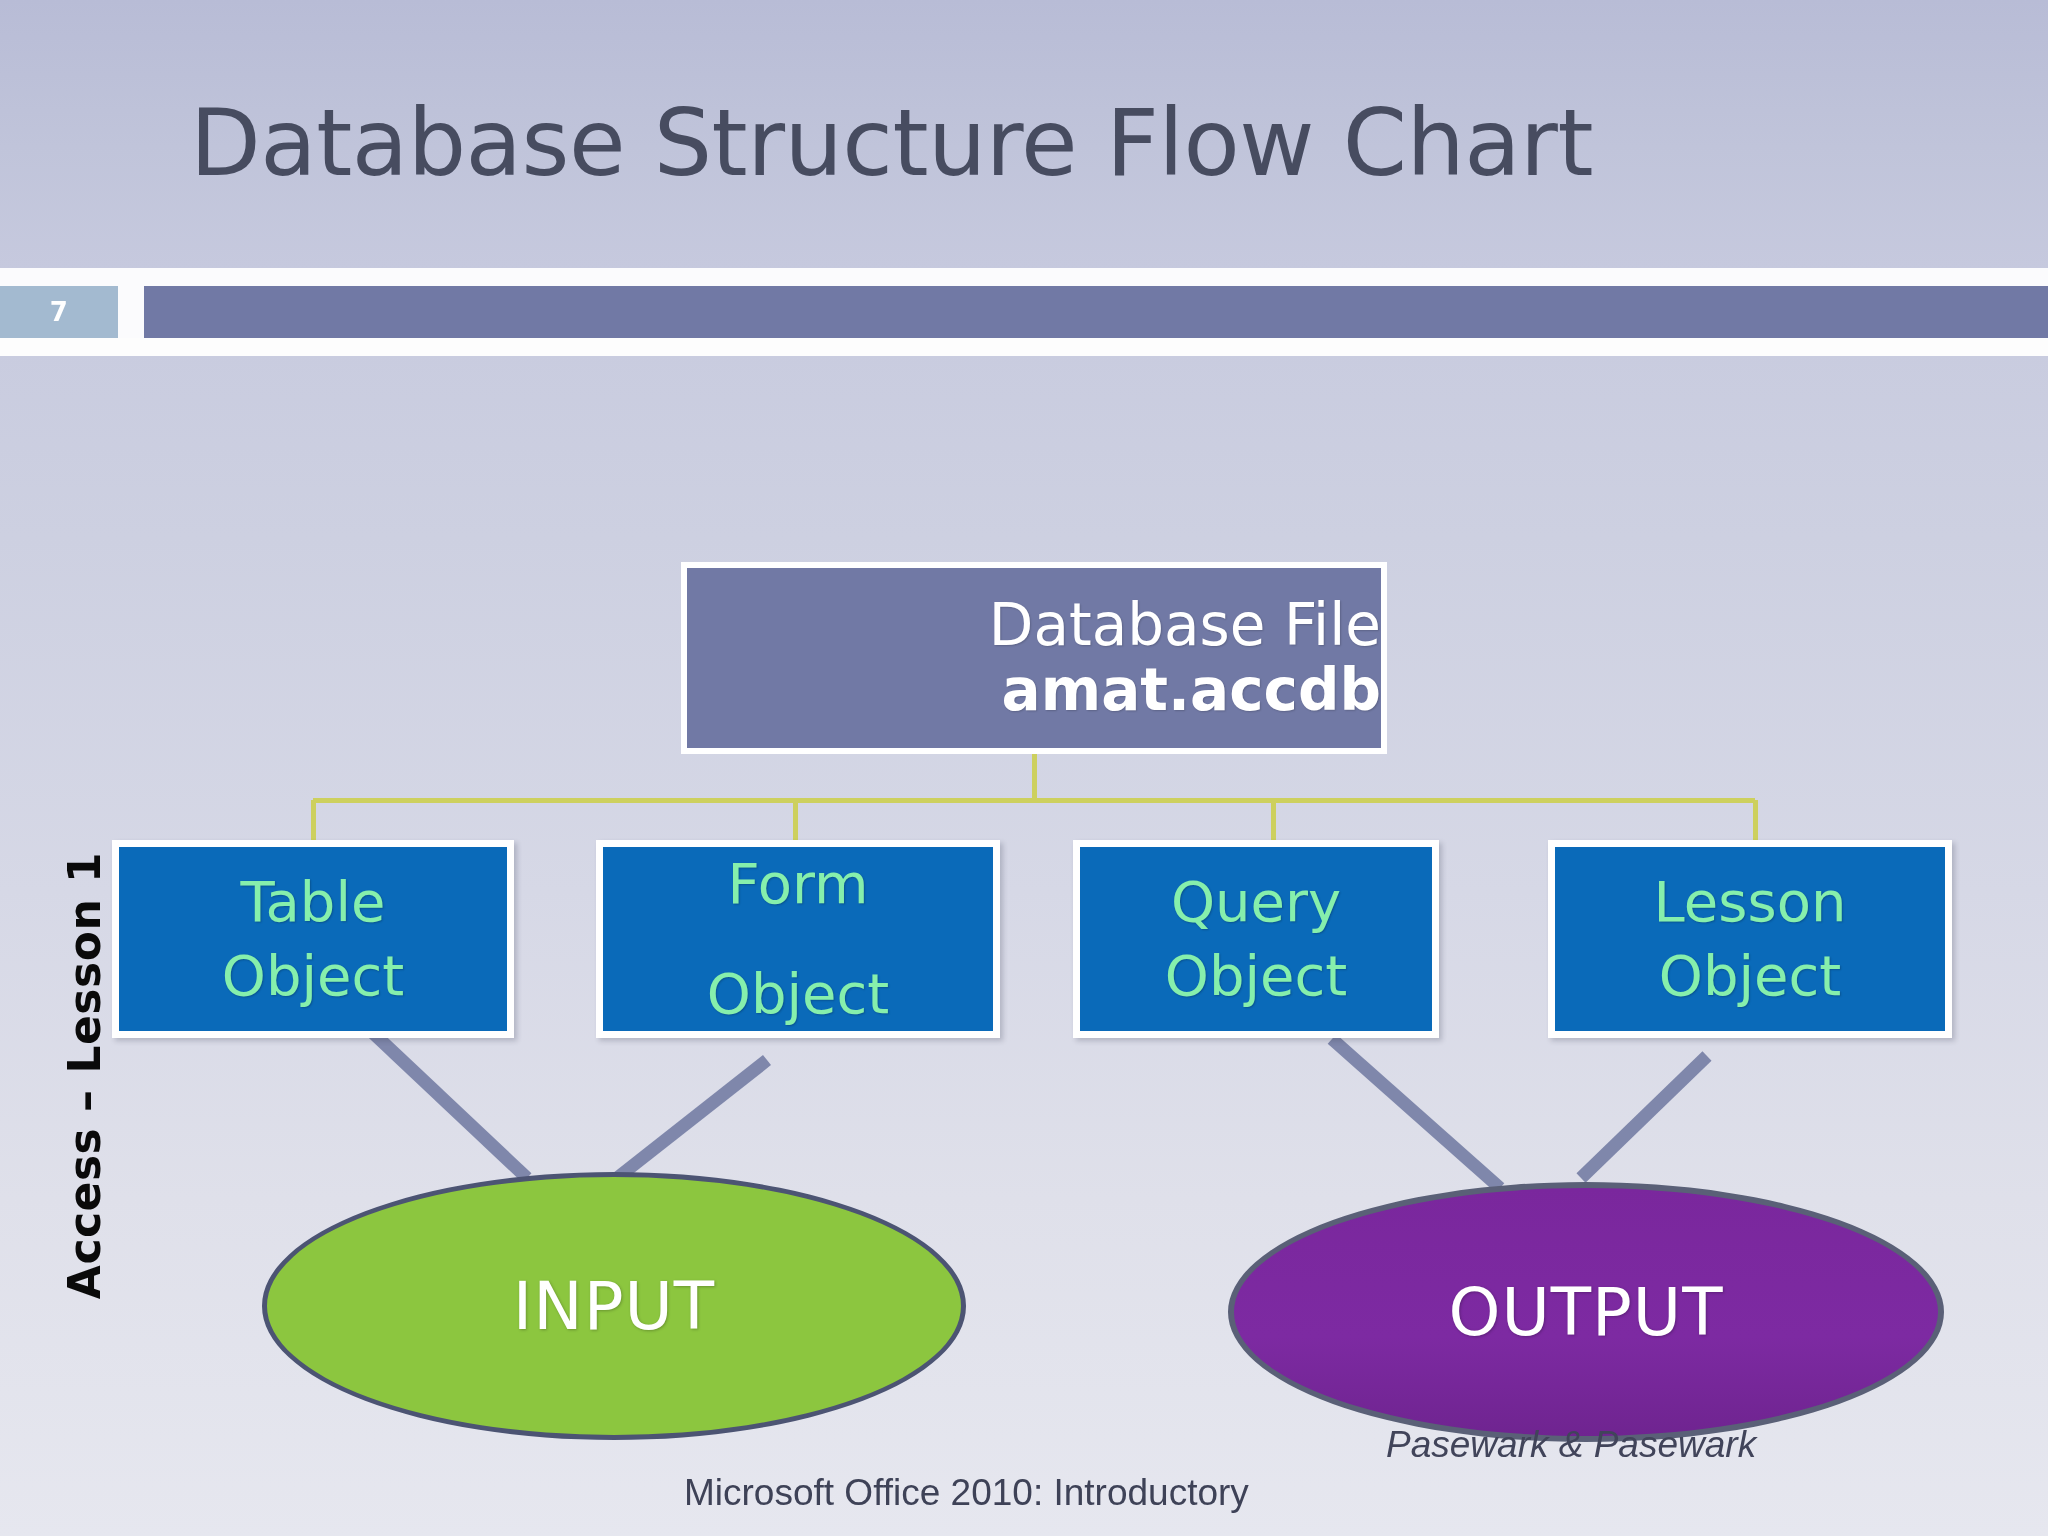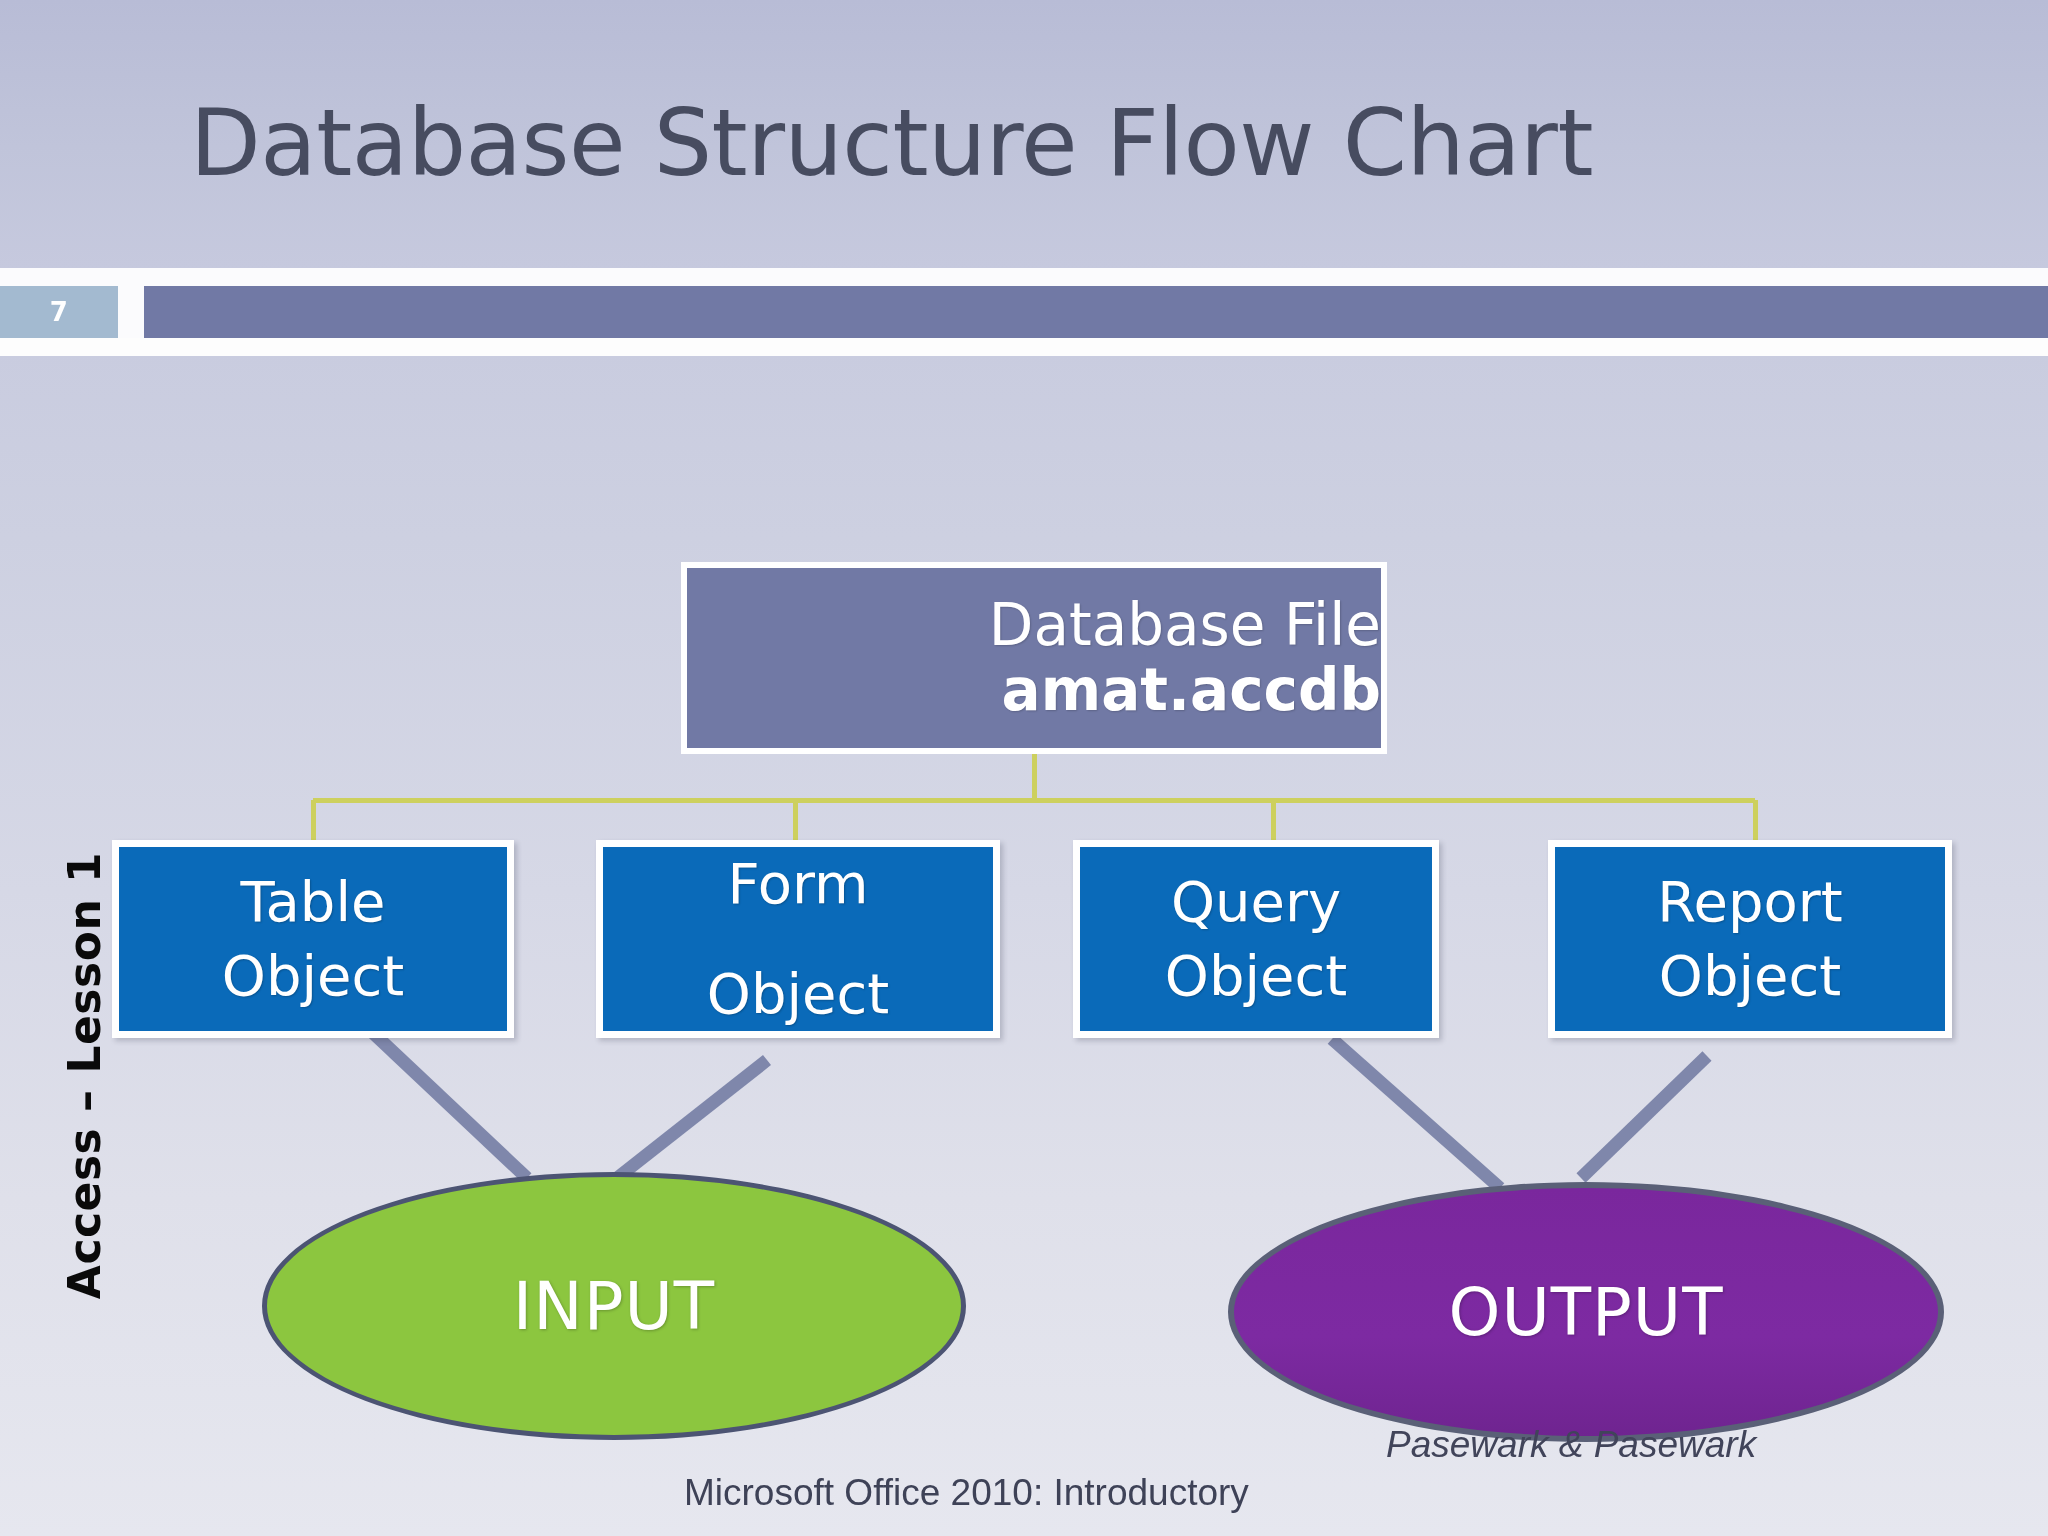--- a/index.html
+++ b/index.html
@@ -135,21 +135,21 @@
     position: absolute;
     top: 840px;
     height: 198px;
     background: #0a6ab9;
     border: 7px solid #ffffff;
     box-sizing: border-box;
     display: flex;
     flex-direction: column;
     align-items: center;
     justify-content: center;
-    color: #ffffff;
+    color: #86efac;
     font-size: 56px;
     line-height: 1.32;
     font-weight: 400;
     box-shadow: 3px 3px 5px rgba(40,45,70,.22);
     text-shadow: 1px 1px 2px rgba(0,0,0,.22);
   }
   #box-table  { left: 112px;  width: 402px; }
   #box-form   { left: 596px;  width: 404px; justify-content: space-between; }
   #box-query  { left: 1073px; width: 366px; }
   #box-report { left: 1548px; width: 404px; }
@@ -253,21 +253,21 @@
     <div>Form</div>
     <div>Object</div>
   </div>
 
   <div class="obj-box" id="box-query">
     <div>Query</div>
     <div>Object</div>
   </div>
 
   <div class="obj-box" id="box-report">
-    <div>Report</div>
+    <div>Lesson</div>
     <div>Object</div>
   </div>
 
   <div class="ellipse" id="ellipse-output">OUTPUT</div>
 
   <div class="ellipse" id="ellipse-input">INPUT</div>
 
   <div class="credit">Pasewark &amp; Pasewark</div>
   <div class="footer-source">Microsoft Office 2010:  Introductory</div>
 

